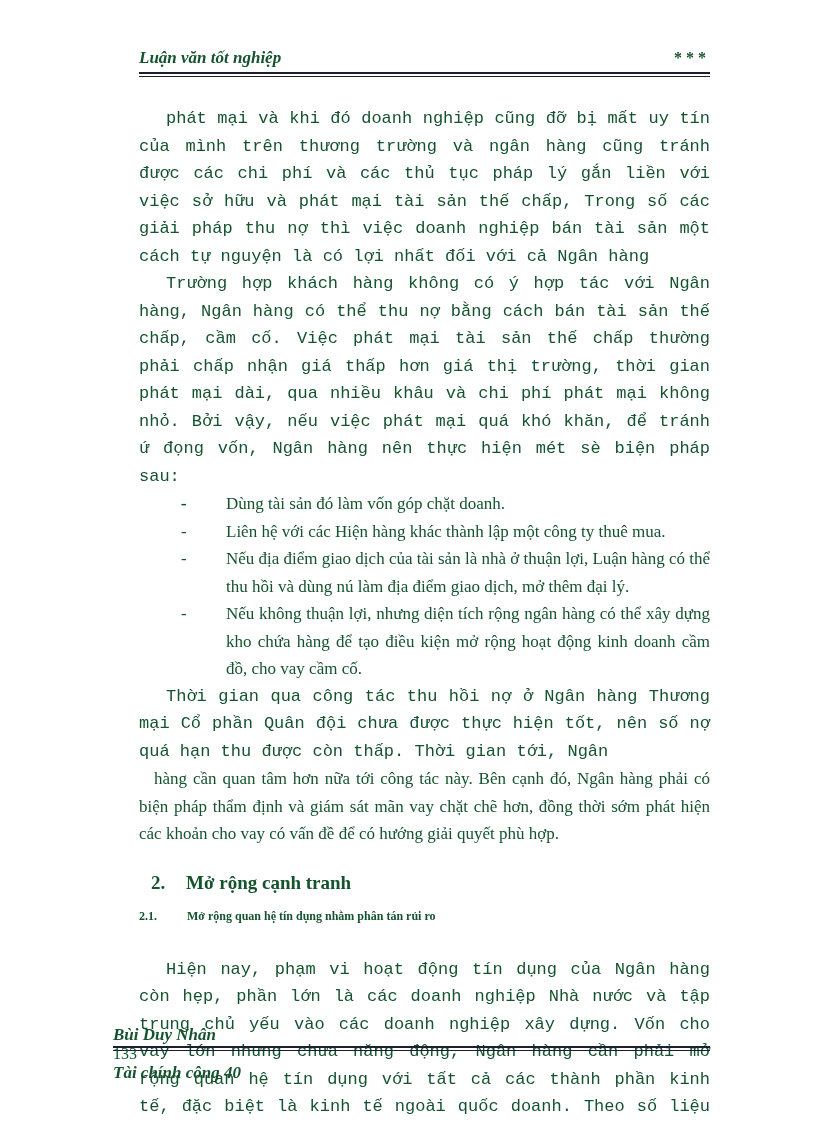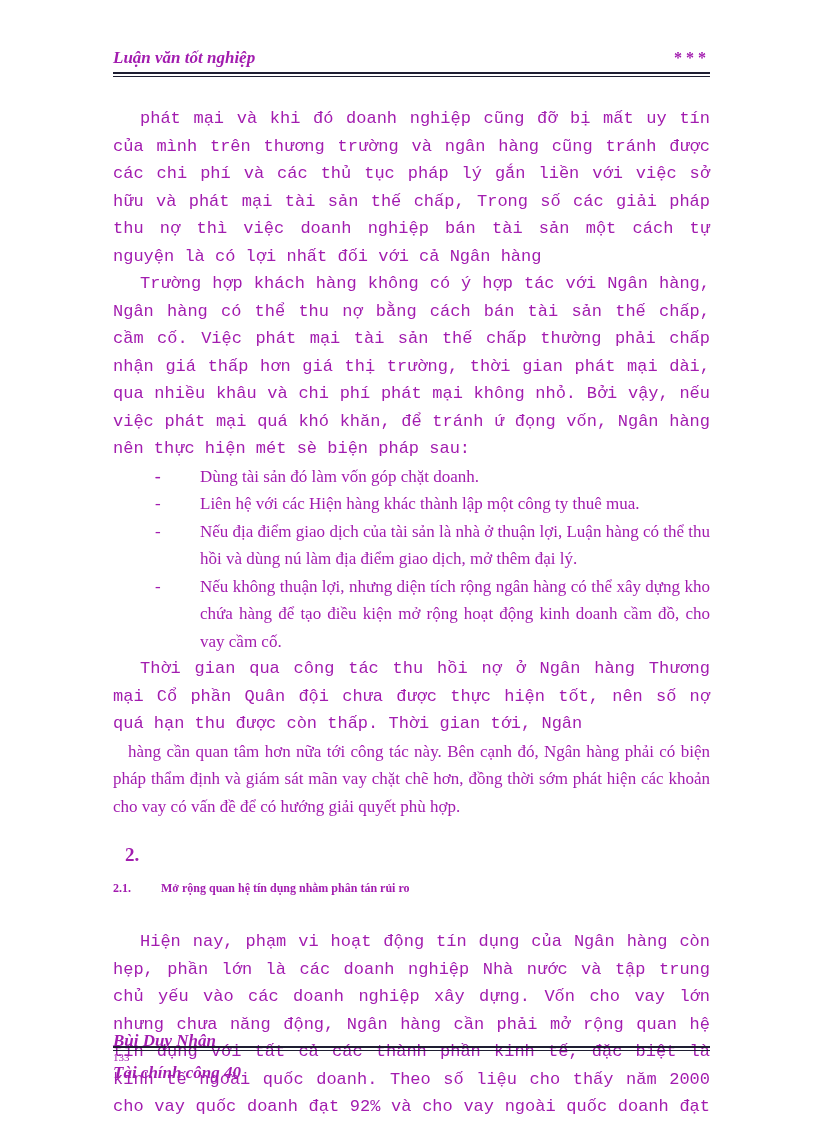--- a/index.html
+++ b/index.html
@@ -5,22 +5,23 @@
 <style>
   * { margin: 0; padding: 0; box-sizing: border-box; }
   html, body { background: #ffffff; }
   .page {
     position: relative;
     width: 816px;
     height: 1123px;
     margin: 0 auto;
     background: #ffffff;
     font-family: "Liberation Serif", "DejaVu Serif", serif;
-    color: #a21caf;
+    color: #14532d;
     overflow: hidden;
+    padding-left: 26px;
   }
   
   .page-header {
     display: flex;
     justify-content: space-between;
     align-items: baseline;
     margin: 48px 106px 0 113px;
     font-size: 17px;
     font-weight: bold;
     font-style: italic;
@@ -100,21 +101,21 @@
     align-items: flex-start;
     font-size: 17px;
     flex-direction: column;
   }
   .page-footer .author,
   .page-footer .course {
     font-weight: bold;
     font-style: italic;
   }
   .page-footer .pagenum {
-    font-size: 11px;
+    font-size: 16px;
     font-style: normal;
   }
 </style>
 </head>
 <body>
 
 <div class="page">
 
   <div class="page-header">
     <span>Luận văn tốt nghiệp</span>
@@ -149,20 +150,21 @@
         <span class="dash">-</span>
         <span>Nếu không thuận lợi, nhưng diện tích rộng ngân hàng có thể xây dựng kho chứa hàng để tạo điều kiện mở rộng hoạt động kinh doanh cầm đồ, cho vay cầm cố.</span>
       </li>
     </ul>
 
     <p class="indent">Thời gian qua công tác thu hồi nợ ở Ngân hàng Thương mại Cổ phần Quân đội chưa được thực hiện tốt, nên số nợ quá hạn thu được còn thấp. Thời gian tới, Ngân</p>
     <p class="indent-sm">hàng cần quan tâm hơn nữa tới công tác này. Bên cạnh đó, Ngân hàng phải có biện pháp thẩm định và giám sát mãn vay chặt chẽ hơn, đồng thời sớm phát hiện các khoản cho vay có vấn đề để có hướng giải quyết phù hợp.</p>
 
     <h2 class="section-heading">
       <span class="num">2.</span>
+      <span>Mở rộng cạnh tranh</span>
     </h2>
 
     <h3 class="subsection-heading">
       <span class="num">2.1.</span>
       <span>Mở rộng quan hệ tín dụng nhằm phân tán rủi ro</span>
     </h3>
 
     <p class="indent after-heading">Hiện nay, phạm vi hoạt động tín dụng của Ngân hàng còn hẹp, phần lớn là các doanh nghiệp Nhà nước và tập trung chủ yếu vào các doanh nghiệp xây dựng. Vốn cho vay lớn nhưng chưa năng động, Ngân hàng cần phải mở rộng quan hệ tín dụng với tất cả các thành phần kinh tế, đặc biệt là kinh tế ngoài quốc doanh. Theo số liệu cho thấy năm 2000 cho vay quốc doanh đạt 92% và cho vay ngoài quốc doanh đạt 8%; năm 2001, con số này tương ứng là 73% và 27%. Như vậy, Ngân hàng cần phải gia tăng tỷ lệ cho vay kinh tế ngoài quốc doanh. Bởi vì, trong tương lai thành phần kinh tế ngoài quốc doanh có nhiều hứa hẹn khả quan.</p>
 
   </div>

